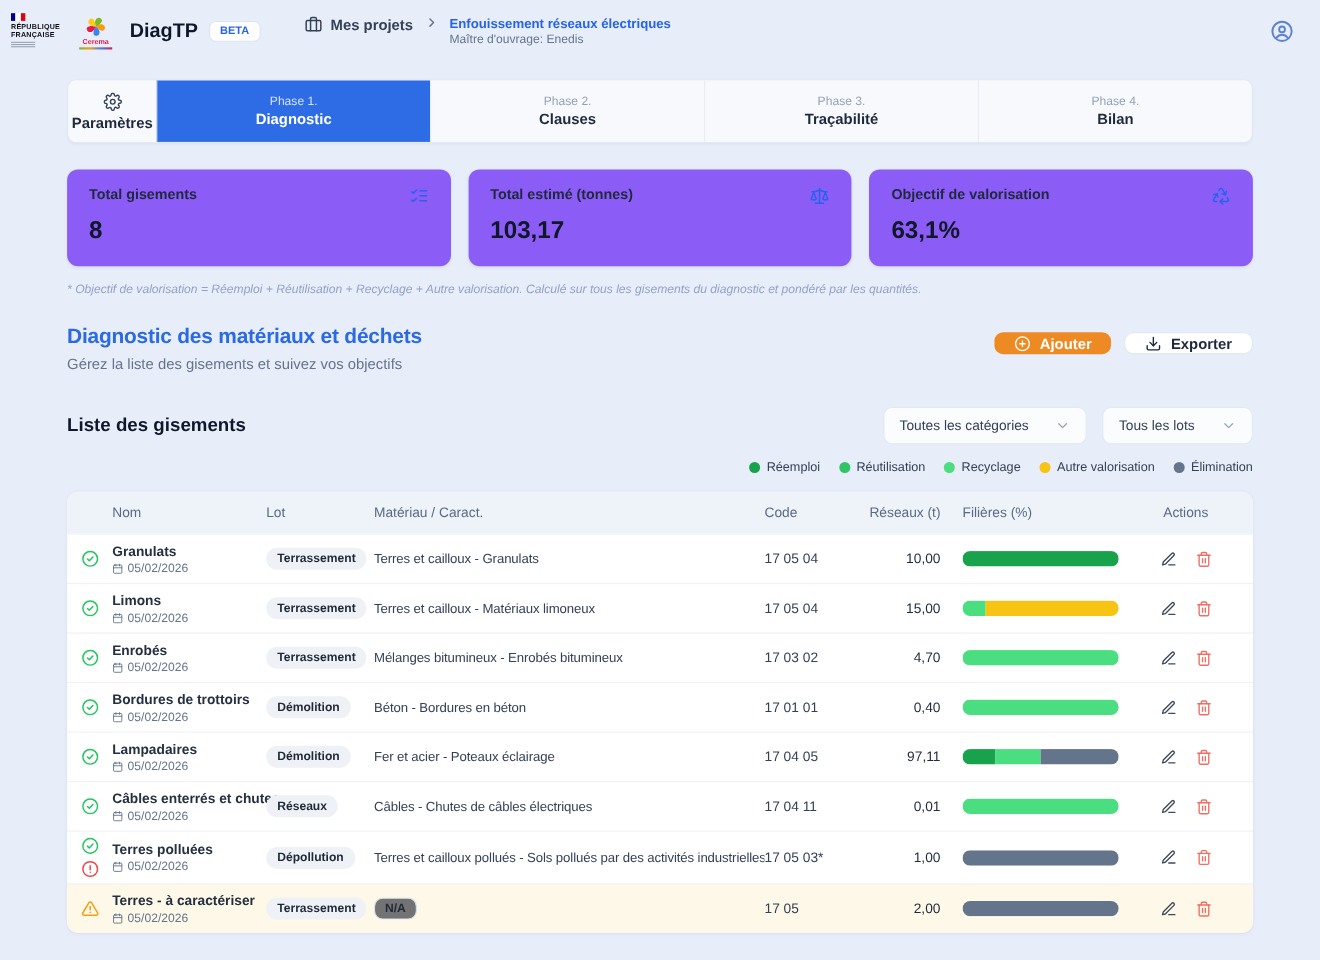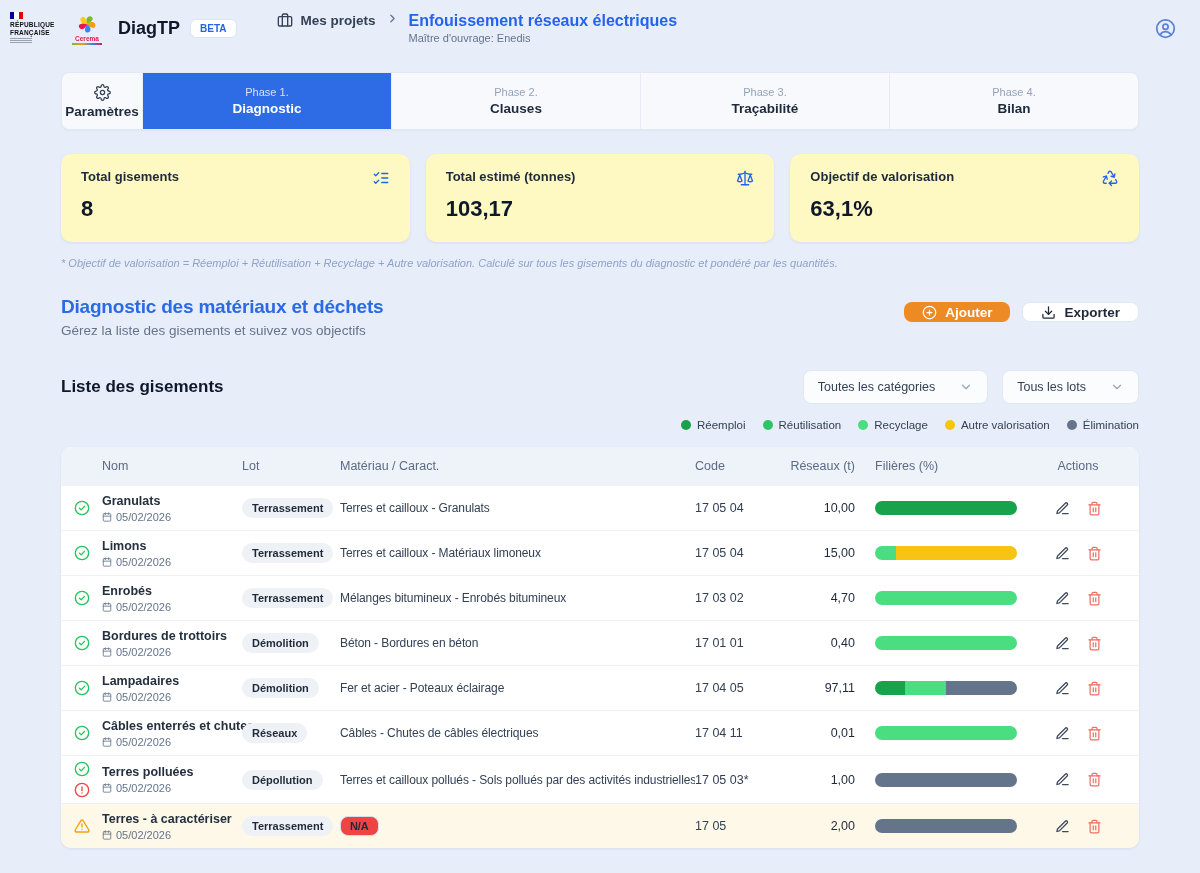--- a/index.html
+++ b/index.html
@@ -23,42 +23,42 @@
   .cerema-logo { width:34px; margin-right:14px; display:flex; flex-direction:column; align-items:center; }
   .cerema-name { font-size:6.5px; font-weight:700; color:#e11d48; margin-top:-2px; }
   .cerema-bar { width:30px; height:2px; margin-top:1px;
     background:linear-gradient(90deg,#7ab929,#f59e0b,#3b82f6,#e11d48); }
   .app-name { font-size:18px; font-weight:800; color:#0f172a; margin-right:10px; }
   .beta-badge { background:#fff; border:1px solid #dbe4f5; color:#2563eb; font-size:10px;
     font-weight:700; border-radius:6px; padding:3px 9px; }
   .crumb { display:flex; align-items:flex-start; margin-left:40px; gap:10px; }
   .crumb-root { display:flex; align-items:center; gap:8px; font-size:13.5px; font-weight:600; color:#334155; cursor:pointer; }
   .crumb-sep { color:#64748b; display:flex; }
-  .crumb-proj-title { font-size:16px; font-weight:700; color:#2563eb; }
+  .crumb-proj-title { font-size:12px; font-weight:700; color:#2563eb; }
   .crumb-proj-sub { font-size:11px; color:#64748b; margin-top:2px; }
   .account { margin-left:auto; color:#5b82d6; display:flex; cursor:pointer; }
 
   .container { margin:0 61px; }
 
   
   .tabs { display:flex; margin-top:16px; background:#f7f9fd; border:1px solid #e3e8f2;
     border-radius:8px; overflow:hidden; height:58px; box-shadow:0 1px 2px rgba(30,41,59,.04); }
   .tab { flex:1; display:flex; flex-direction:column; align-items:center; justify-content:center;
     gap:3px; border-left:1px solid #e8edf5; cursor:pointer; }
   .tab:first-child { border-left:none; }
   .tab-params { flex:0 0 80px; color:#334155; }
   .tab-sub { font-size:11px; color:#94a3b8; }
   .tab-label { font-size:13.5px; font-weight:700; color:#1e293b; }
   .tab.active { background:#2d6ce5; }
   .tab.active .tab-sub { color:rgba(255,255,255,.8); }
   .tab.active .tab-label { color:#fff; }
 
   
   .stats { display:flex; gap:16px; margin-top:24px; }
-  .stat-card { flex:1; background:#fef9c3; border-radius:10px; padding:15px 20px; height:88px;
+  .stat-card { flex:1; background:#8b5cf6; border-radius:10px; padding:15px 20px; height:88px;
     box-shadow:0 1px 3px rgba(30,41,59,.08); }
   .stat-top { display:flex; justify-content:space-between; align-items:flex-start; }
   .stat-label { font-size:13px; font-weight:600; color:#1e293b; }
   .stat-icon { color:#2563eb; display:flex; }
   .stat-value { font-size:22px; font-weight:800; color:#0f172a; margin-top:9px; }
 
   .footnote { margin-top:15px; font-size:11px; font-style:italic; color:#8fa3c8; }
 
   
   .section-head { display:flex; justify-content:space-between; align-items:flex-start; margin-top:27px; }
@@ -98,21 +98,21 @@
   .st-ok { color:#22c55e; display:flex; }
   .st-danger { color:#ef4444; display:flex; }
   .st-warning { color:#f59e0b; display:flex; }
   .cell-name .nm { font-size:12.5px; font-weight:700; color:#24303f; white-space:nowrap; }
   .nm-date { display:flex; align-items:center; gap:4px; margin-top:3px; color:#64748b; }
   .nm-date .dt { font-size:11px; font-weight:500; }
   .lot-pill { display:inline-block; background:#eef1f6; border-radius:999px; padding:4px 10px;
     font-size:11px; font-weight:600; color:#1f2937; }
   .cell-mat { font-size:12px; color:#334155; letter-spacing:-.1px; white-space:nowrap;
     overflow:hidden; padding-right:8px; }
-  .na-pill { display:inline-block; background:#ef4444; border:1px solid #d8dee8; border-radius:8px;
+  .na-pill { display:inline-block; background:#737373; border:1px solid #d8dee8; border-radius:8px;
     padding:3px 9px; font-size:11px; font-weight:700; color:#1f2937; }
   .cell-code { font-size:12.5px; color:#334155; }
   .cell-qty { font-size:12.5px; color:#1e293b; text-align:right; }
   .cell-bar { padding-left:20px; }
   .fbar { width:142px; height:14px; border-radius:7px; overflow:hidden; display:flex; }
   .fbar span { height:100%; }
   .cell-actions { display:flex; justify-content:center; align-items:center; gap:17px; }
   .act-edit { color:#3f4a5a; display:flex; cursor:pointer; }
   .act-trash { color:#ef6f64; display:flex; cursor:pointer; }
 </style>

